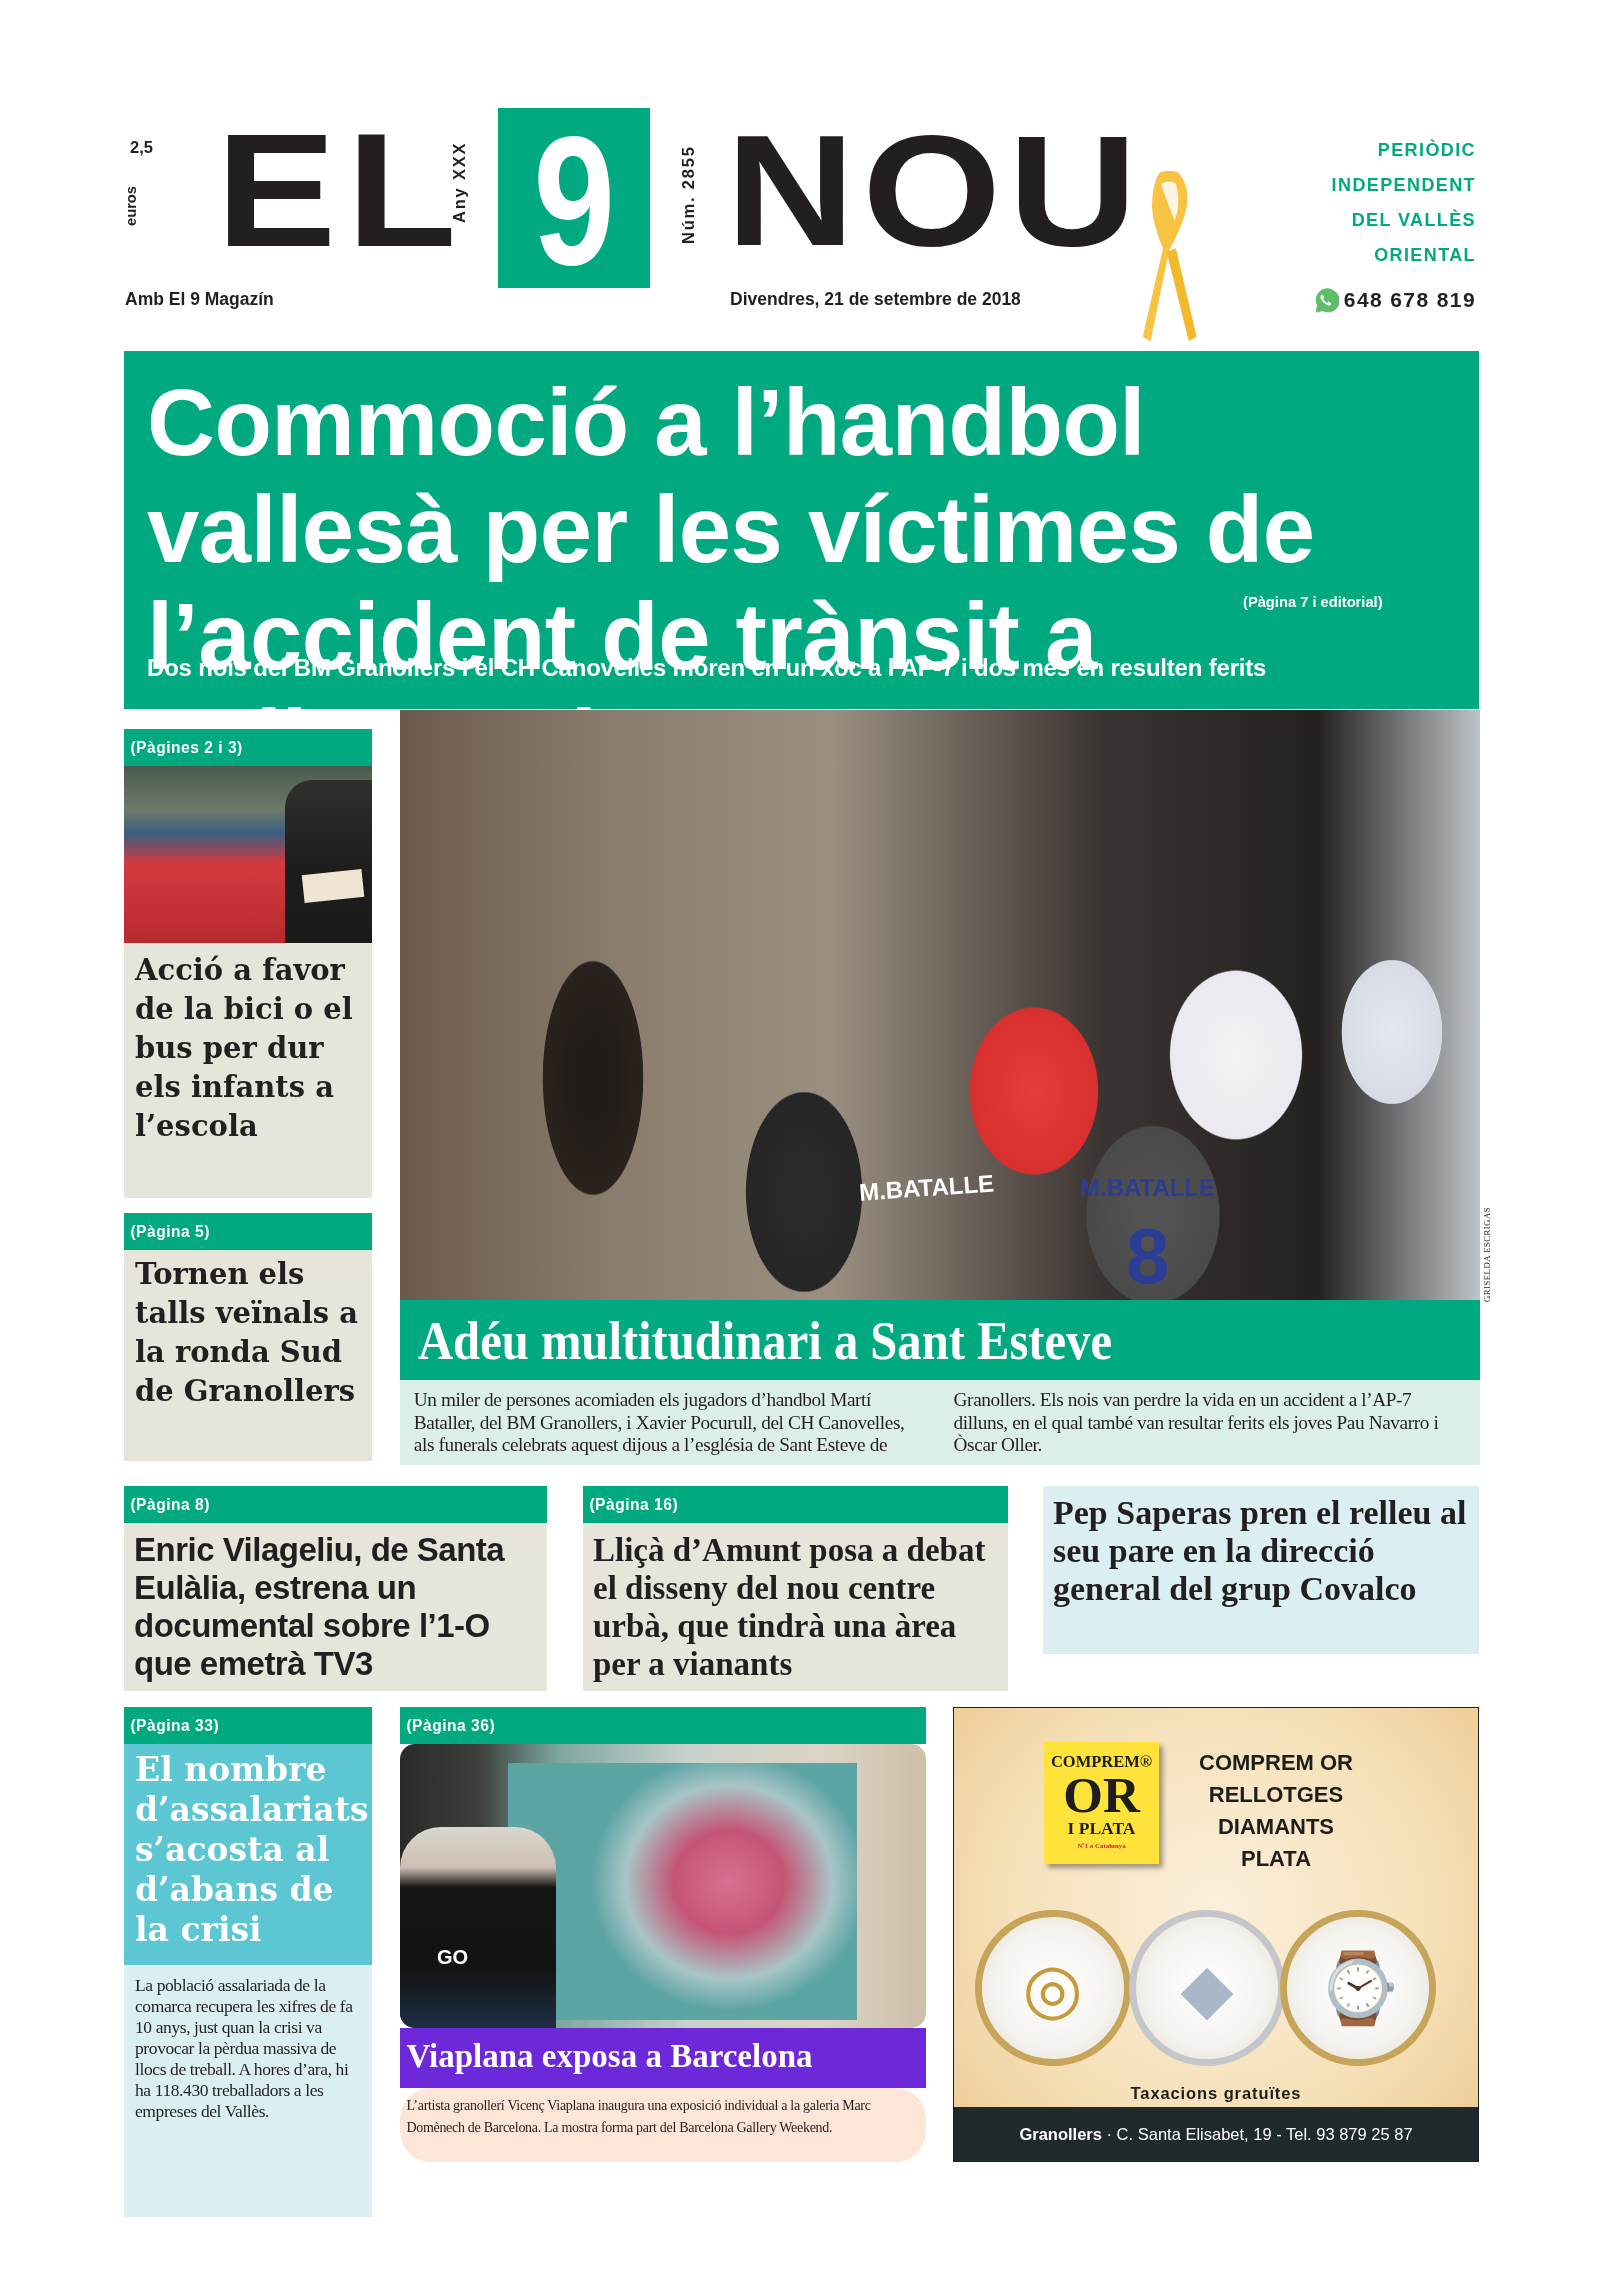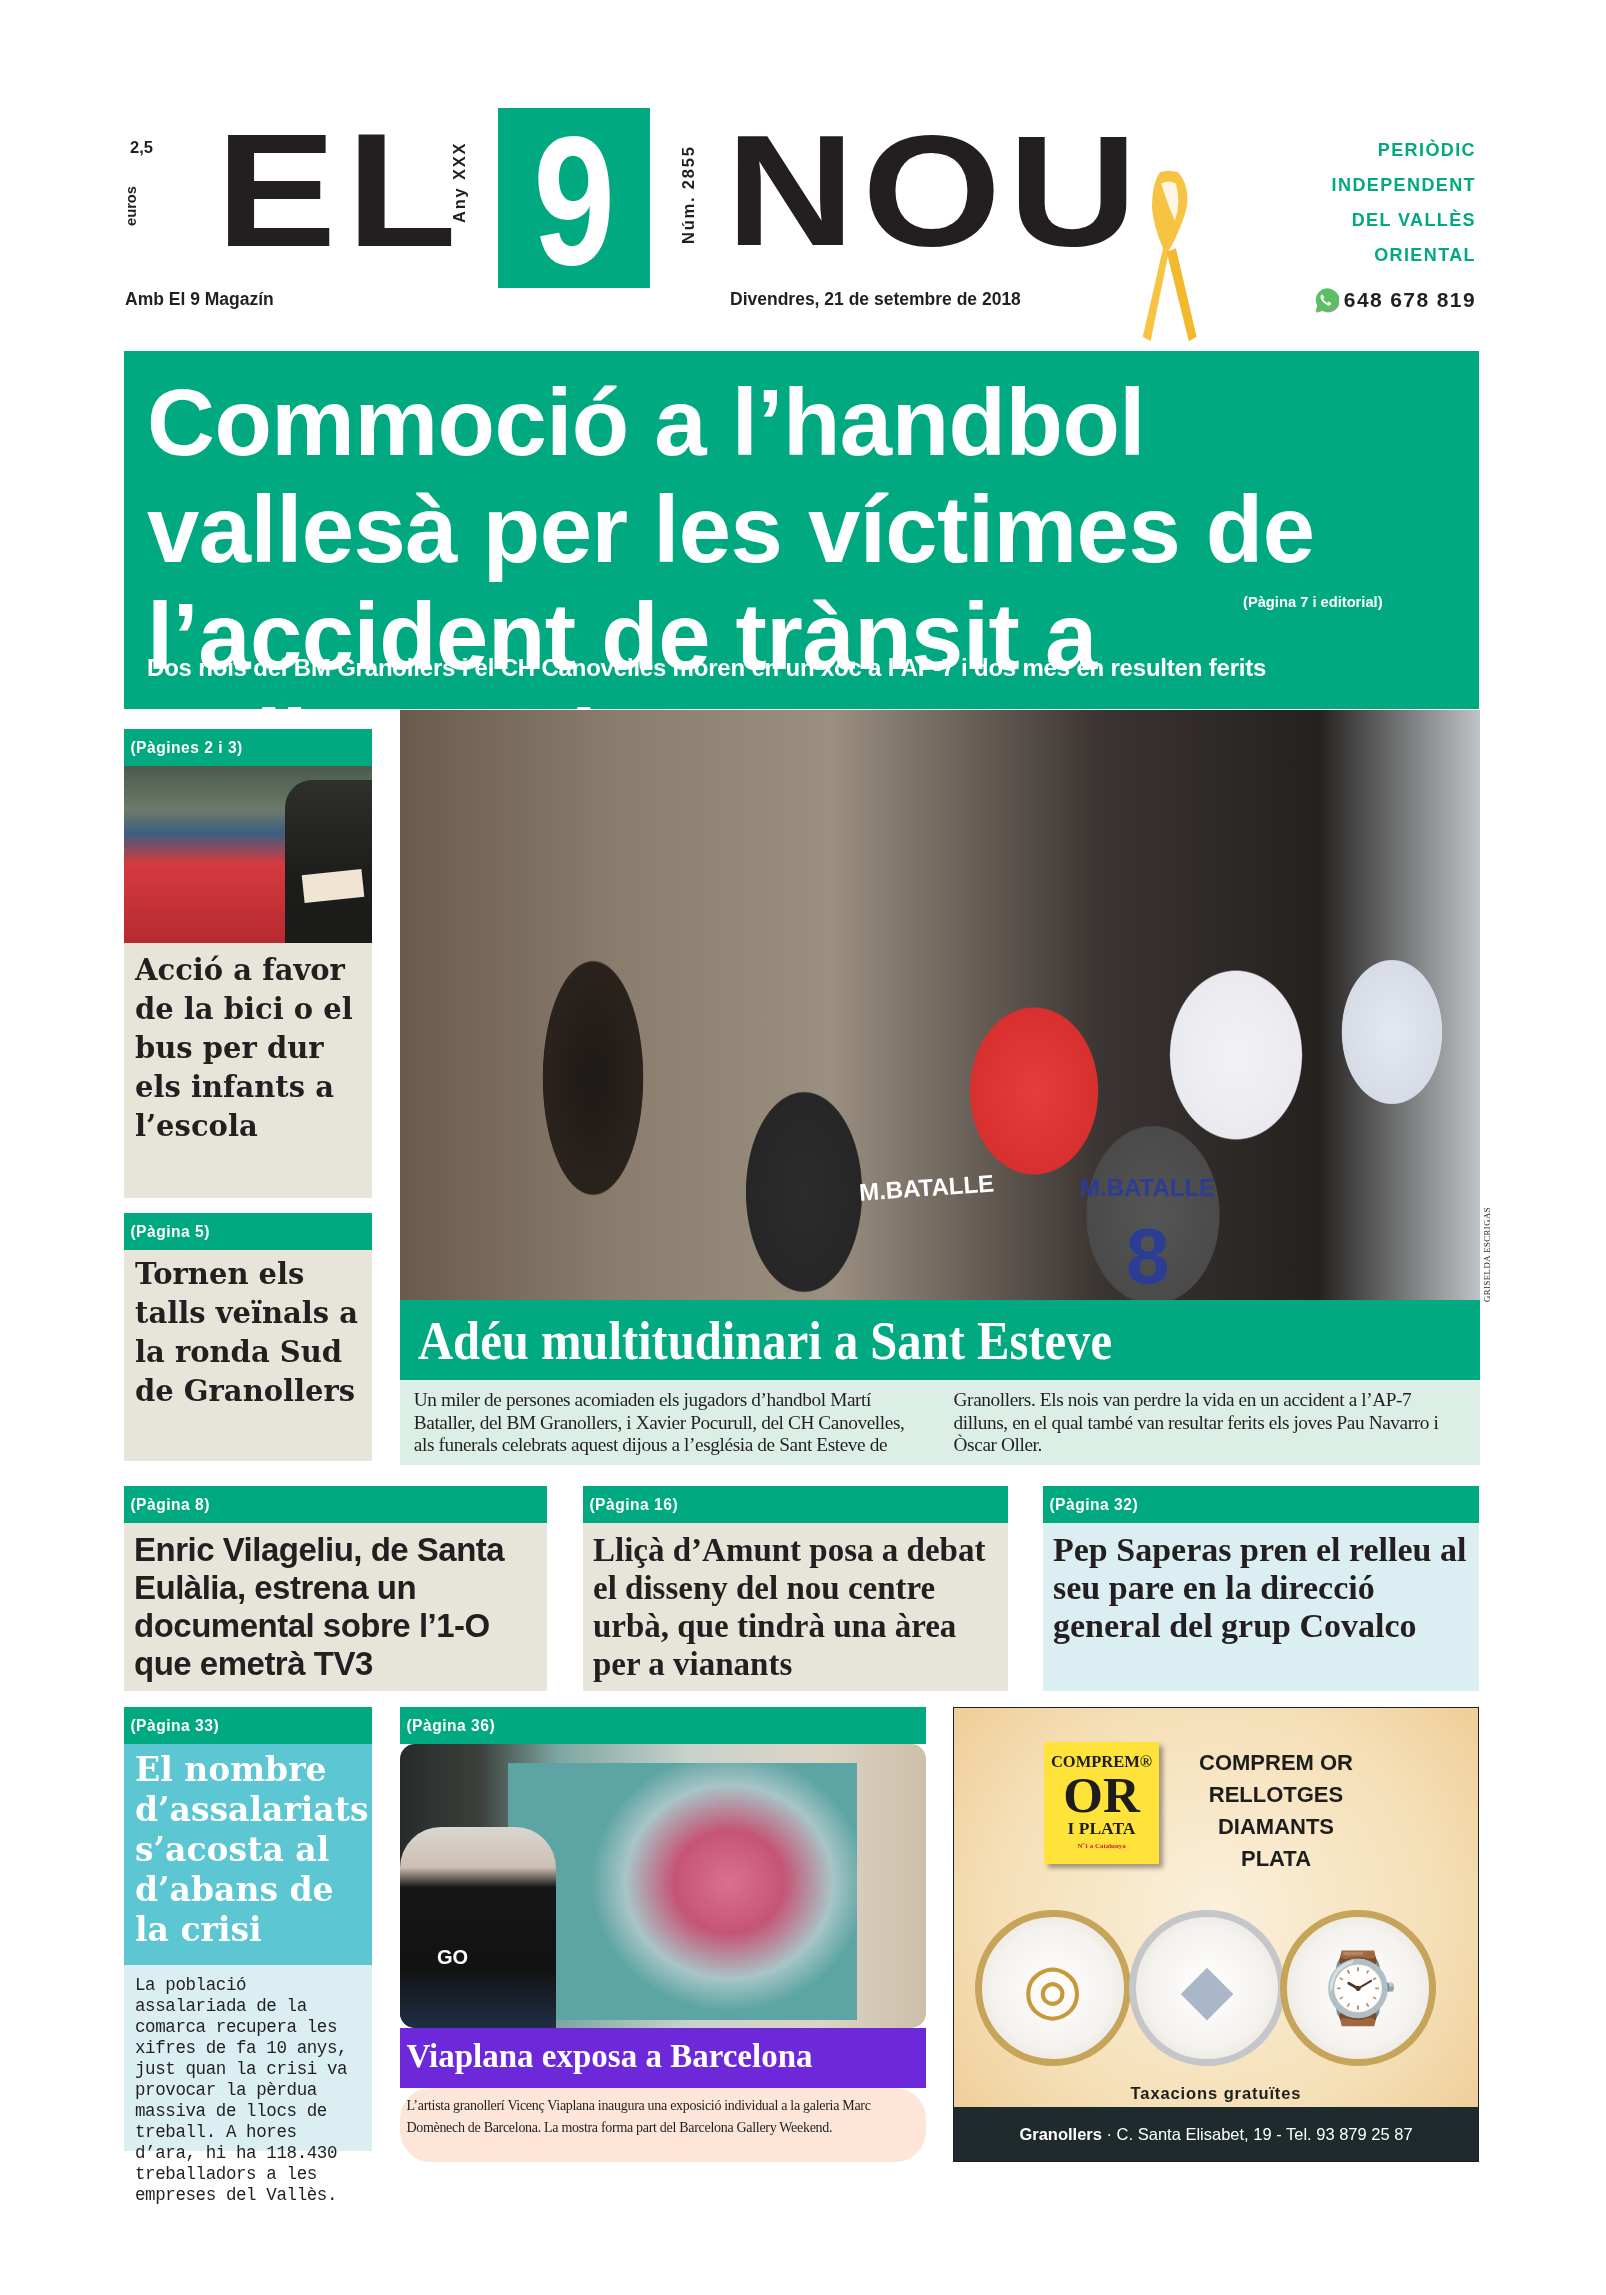--- a/index.html
+++ b/index.html
@@ -65,21 +65,21 @@
   .r3 .body { height: 168px; padding: 8.3px 10px; box-sizing: border-box; }
   .r3-a { left: 124px; width: 423px; }
   .r3-a .body { font-weight: 900; font-size: 33px; line-height: 38px; letter-spacing: -0.5px; }
   .r3-b { left: 583px; width: 425px; }
   .r3-b .body { font-family: "Liberation Serif", serif; font-weight: 700; font-size: 33px; line-height: 38px; }
   .r3-c { left: 1043px; width: 436px; }
   .r3-c .body { font-family: "Liberation Serif", serif; font-weight: 700; font-size: 34px; line-height: 38px; }
   
   .r4-a { left: 124px; top: 1707px; width: 248px; height: 455px; }
   .r4-a .head { background: #5cc6d3; color: #fff; height: 221px; padding: 5.5px 11px; box-sizing: border-box; font-size: 33px; line-height: 40px; }
-  .r4-a .body { background: #dbeff3; height: 186px; padding: 10px 11px; box-sizing: border-box; font-family: Liberation Mono, monospace; font-size: 17.5px; line-height: 21px; letter-spacing: -0.4px; }
+  .r4-a .body { background: #dbeff3; height: 252px; padding: 10px 11px; box-sizing: border-box; font-family: Liberation Serif, serif; font-size: 17.5px; line-height: 21px; letter-spacing: -0.4px; }
   .r4-b { left: 400px; top: 1707px; width: 526px; height: 455px; }
   .photo-artist { height: 284px; position: relative; overflow: hidden; background: linear-gradient(90deg, #262b2a 0%, #3c3f3b 15%, #7ea6a0 30%, #c9d2cc 55%, #dcd4c6 80%, #cdbfa8 100%); border-radius: 15px; }
   .photo-artist .painting { position: absolute; left: 108px; top: 19.3px; width: 349px; height: 257px; background: radial-gradient(ellipse 138px 129px at 221px 119px, #d9708f 0%, #c55576 40%, #a8c5c6 75%, #5da4a4 100%); }
   .photo-artist .person { position: absolute; left: 0; top: 83px; width: 156px; height: 201px; background: linear-gradient(180deg, #d8d6d0 0%, #cdbfb2 20%, #161616 30%, #121212 70%, #1f2e45 100%); border-radius: 41px 41px 0 0; }
   .photo-artist .go { position: absolute; left: 37px; top: 202px; color: #fff; font-weight: 900; font-size: 20px; }
   .orange-bar { background: #6d28d9; color: #fff; height: 60px; padding: 8.3px 6.4px; box-sizing: border-box; font-family: "Liberation Serif", serif; font-weight: 700; font-size: 33px; line-height: 41px; }
   .r4-b .body { background: #fde5d8; height: 74px; padding: 7.4px 6.4px; box-sizing: border-box; font-family: "Liberation Serif", serif; font-size: 14px; line-height: 21.6px; letter-spacing: -0.3px; border-radius: 31px; }
   
   .ad { left: 953px; top: 1707px; width: 526px; height: 455px; border: 0.9px solid #231f20; box-sizing: border-box; background: radial-gradient(ellipse at 50% 45%, #fbf0dc 0%, #f5dfb6 60%, #ecc990 100%); overflow: hidden; }
   .ad .logo-box { position: absolute; left: 90px; top: 34px; width: 115px; height: 122px; background: #ffe33a; box-shadow: 3.7px 3.7px 4.6px rgba(0,0,0,0.35); text-align: center; font-family: "Liberation Serif", serif; font-weight: 700; color: #1d1d1b; }
@@ -173,21 +173,20 @@
 
 <div class="abs r3 r3-a">
   <div class="tag">(Pàgina 8)</div>
   <div class="body beige">Enric Vilageliu, de Santa Eulàlia, estrena un documental sobre l’1-O que emetrà TV3</div>
 </div>
 <div class="abs r3 r3-b">
   <div class="tag">(Pàgina 16)</div>
   <div class="body beige">Lliçà d’Amunt posa a debat el disseny del nou centre urbà, que tindrà una àrea per a vianants</div>
 </div>
 <div class="abs r3 r3-c">
-  <div class="tag">(Pàgina 32)</div>
   <div class="body lightblue">Pep Saperas pren el relleu al seu pare en la direcció general del grup Covalco</div>
 </div>
 
 <div class="abs r4-a">
   <div class="tag">(Pàgina 33)</div>
   <div class="head serif-black">El nombre d’assalariats s’acosta al d’abans de la crisi</div>
   <div class="body">La població assalariada de la comarca recupera les xifres de fa 10 anys, just quan la crisi va provocar la pèrdua massiva de llocs de treball. A hores d’ara, hi ha 118.430 treballadors a les empreses del Vallès.</div>
 </div>
 
 <div class="abs r4-b">

